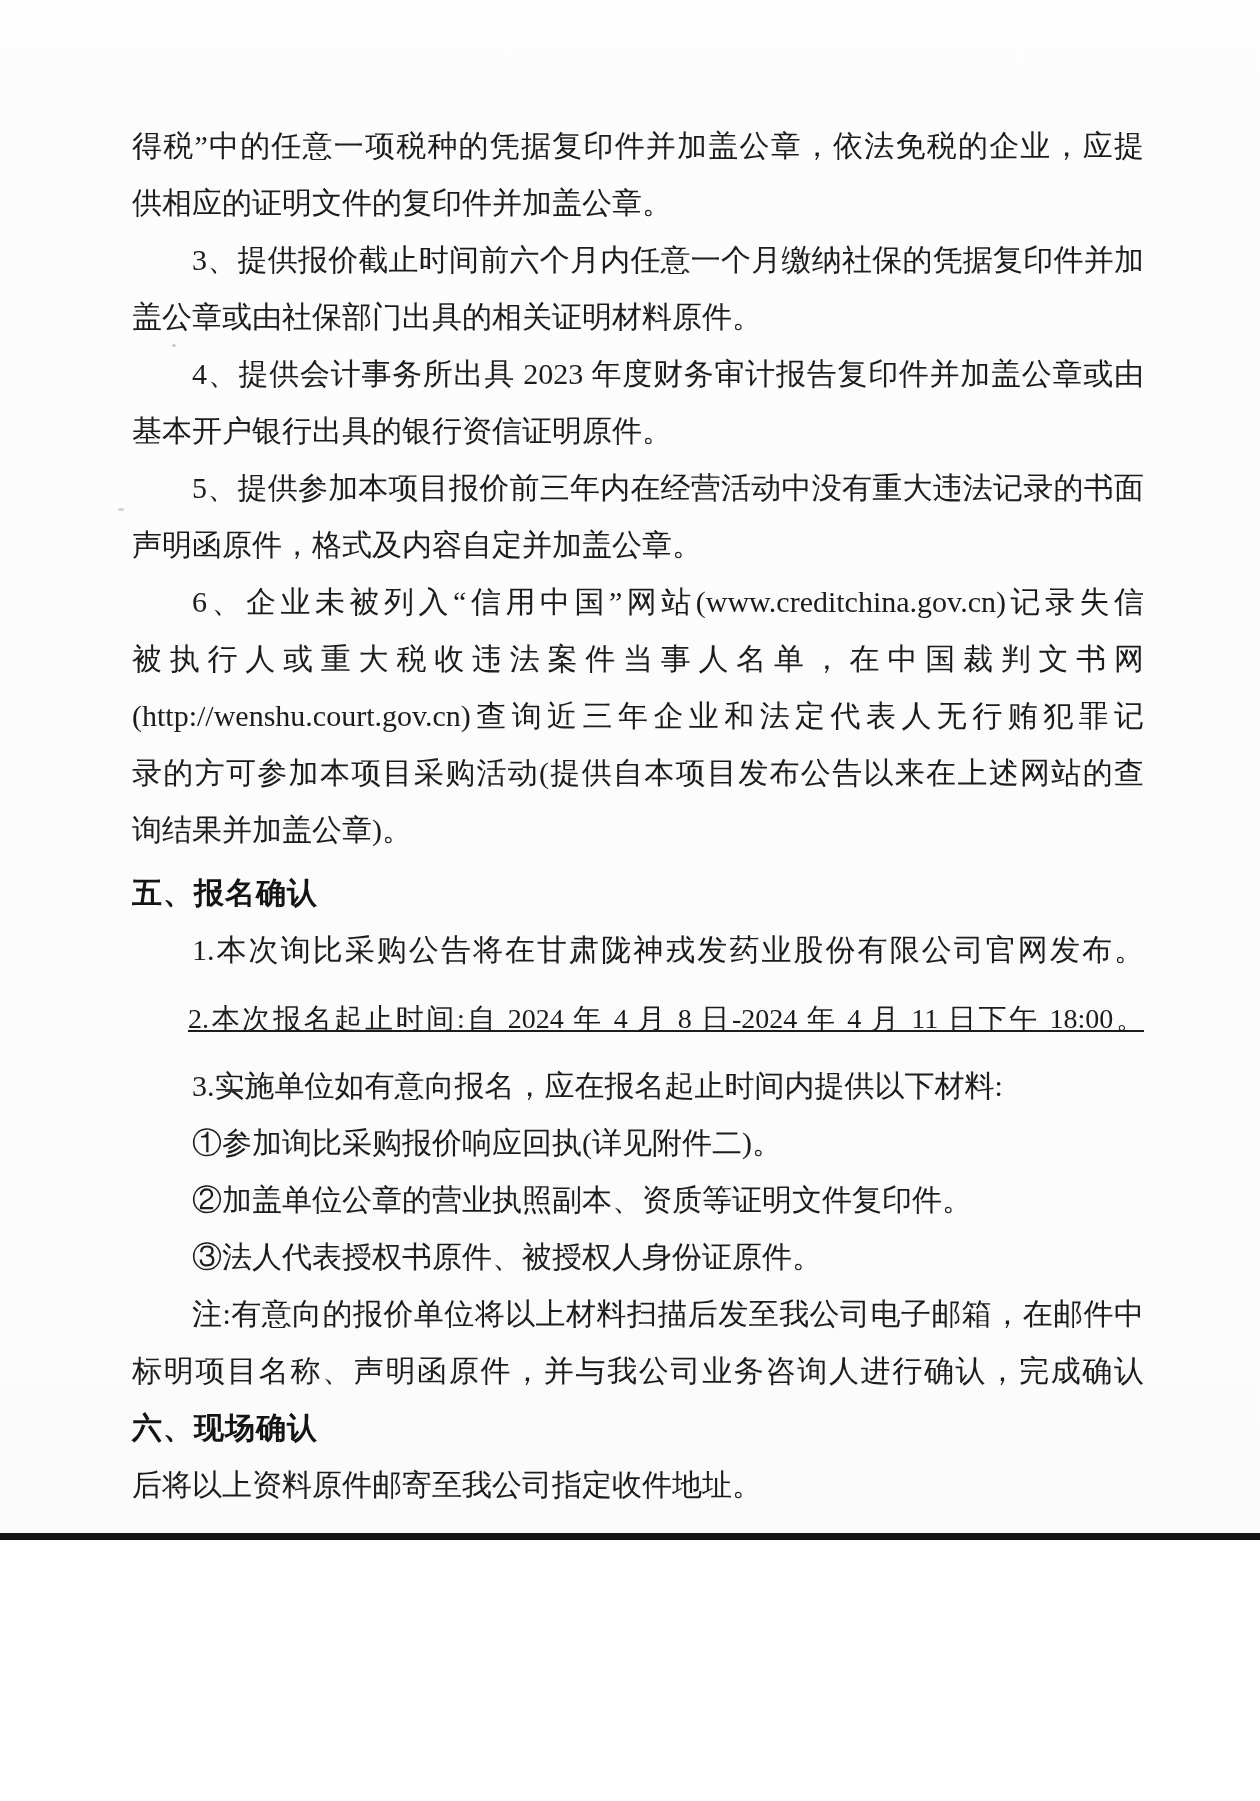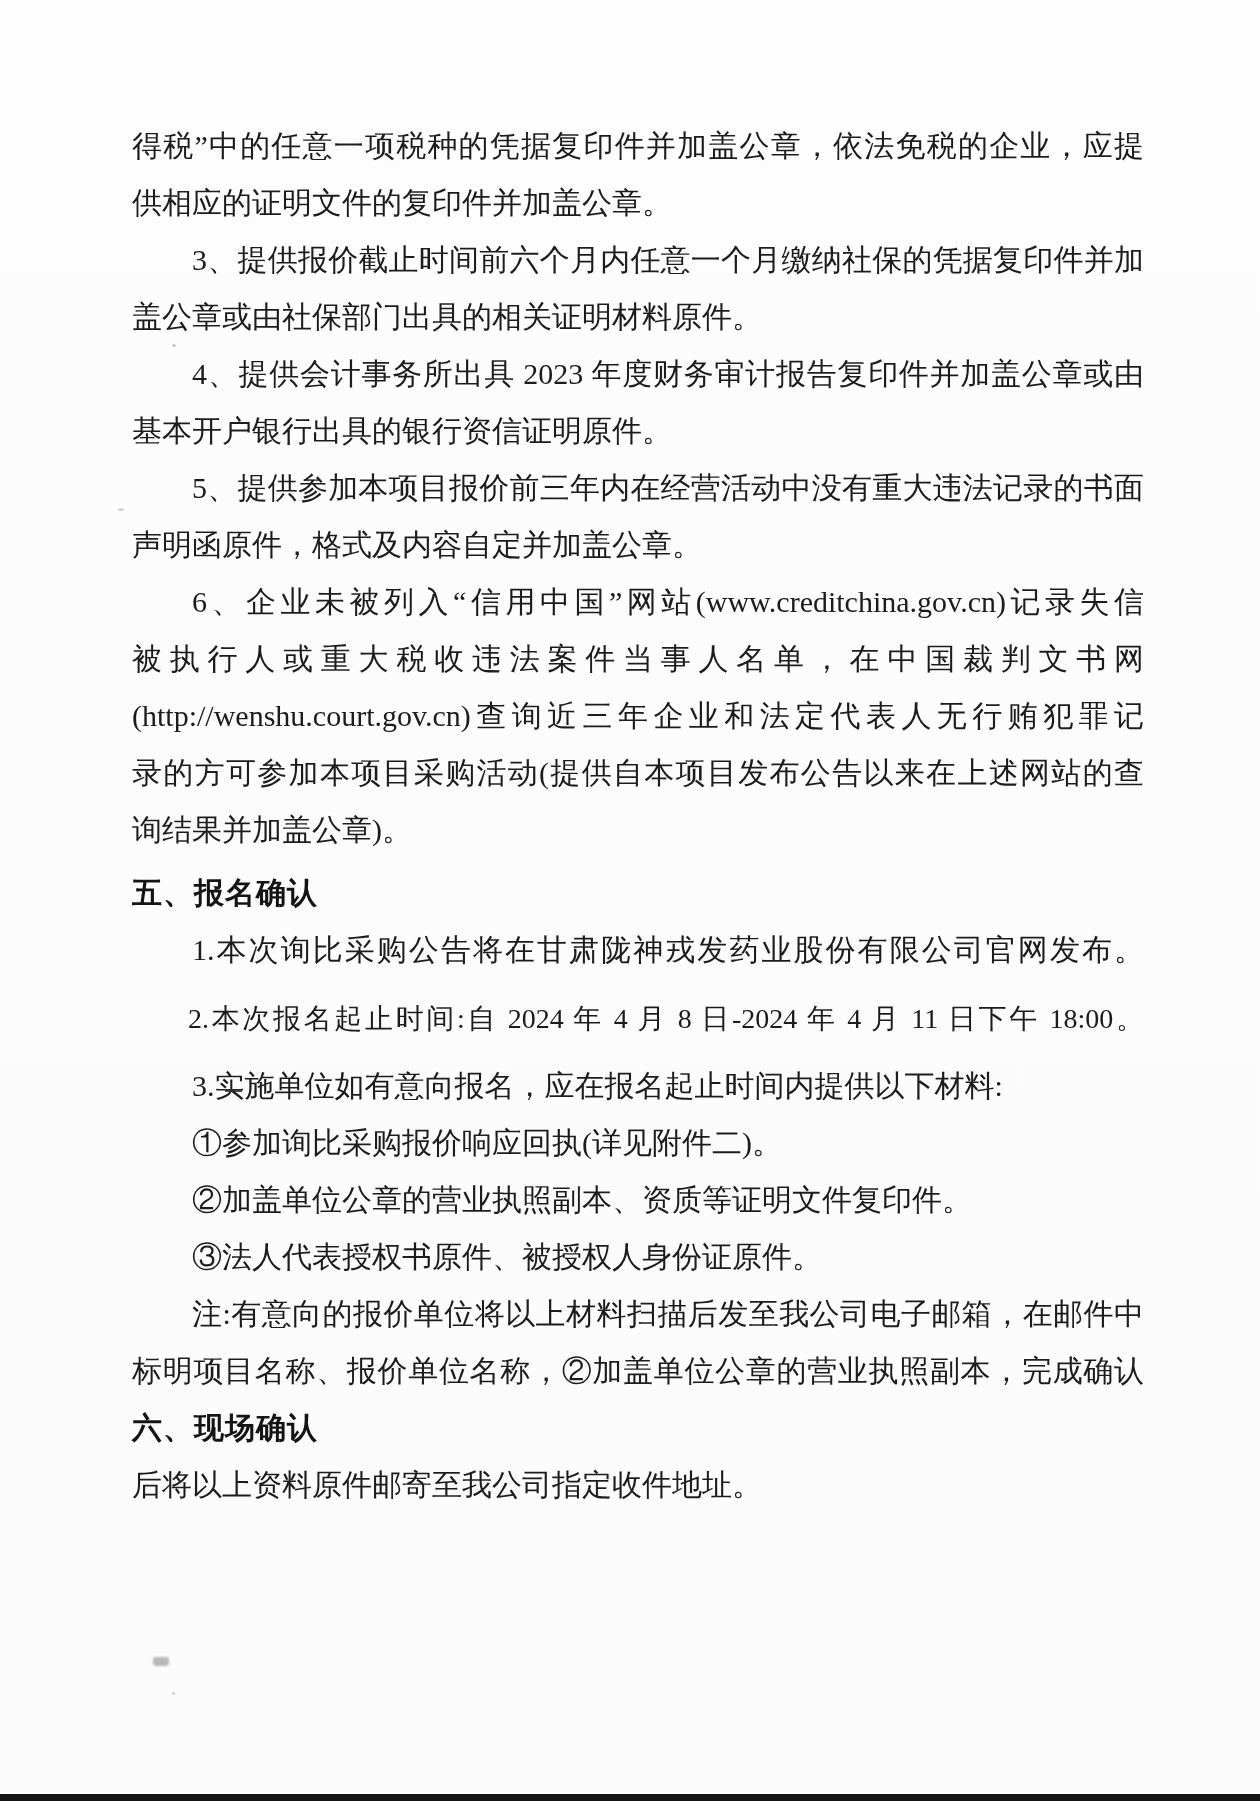--- a/index.html
+++ b/index.html
@@ -3,21 +3,21 @@
 <meta charset="utf-8">
 <style>
   html, body {
     margin: 0;
     padding: 0;
     background: #ffffff;
   }
   .page {
     position: relative;
     width: 1260px;
-    height: 1801px;
+    height: 1540px;
     background: linear-gradient(180deg, #fdfdfd 0%, #fbfbfb 100%);
     overflow: hidden;
     font-family: "Liberation Serif", "DejaVu Serif", serif;
     color: #1c1c1c;
   }
   .content {
     position: absolute;
     left: 132px;
     top: 117px;
     width: 1012px;
@@ -32,21 +32,21 @@
   .fill {
     text-align: justify;
     text-align-last: justify;
   }
   .heading {
     font-weight: 700;
     font-size: 30px;
     letter-spacing: 1px;
     color: #141414;
   }
-  .tight { font-size: 28px; }
+  .tight { font-size: 28px; text-decoration: underline; }
   .mt-a { margin-top: 6px; }
   .mt-b { margin-top: 12px; }
   .mt-c { margin-top: 10px; }
 
   
   .scanner-bar {
     position: absolute;
     left: 0;
     bottom: 0;
     width: 100%;
@@ -103,21 +103,21 @@
     <div class="ln fill">录的方可参加本项目采购活动(提供自本项目发布公告以来在上述网站的查</div>
     <div class="ln">询结果并加盖公章)。</div>
     <div class="ln heading mt-a">五、报名确认</div>
     <div class="ln fill indent">1.本次询比采购公告将在甘肃陇神戎发药业股份有限公司官网发布。</div>
     <div class="ln fill indent tight mt-b">2.本次报名起止时间:自 2024 年 4 月 8 日-2024 年 4 月 11 日下午 18:00。</div>
     <div class="ln indent mt-c">3.实施单位如有意向报名，应在报名起止时间内提供以下材料:</div>
     <div class="ln indent">①参加询比采购报价响应回执(详见附件二)。</div>
     <div class="ln indent">②加盖单位公章的营业执照副本、资质等证明文件复印件。</div>
     <div class="ln indent">③法人代表授权书原件、被授权人身份证原件。</div>
     <div class="ln fill indent">注:有意向的报价单位将以上材料扫描后发至我公司电子邮箱，在邮件中</div>
-    <div class="ln fill">标明项目名称、报价单位名称，②加盖单位公章的营业执照副本，完成确认</div>
+    <div class="ln fill">标明项目名称、声明函原件，并与我公司业务咨询人进行确认，完成确认</div>
     <div class="ln heading">六、现场确认</div>
     <div class="ln">后将以上资料原件邮寄至我公司指定收件地址。</div>
   </div>
 
   <div class="underscore-artifact"></div>
   <div class="smudge-artifact"></div>
   <div class="speck speck-1"></div>
   <div class="speck speck-2"></div>
   <div class="speck speck-3"></div>
   <div class="scanner-bar"></div>

